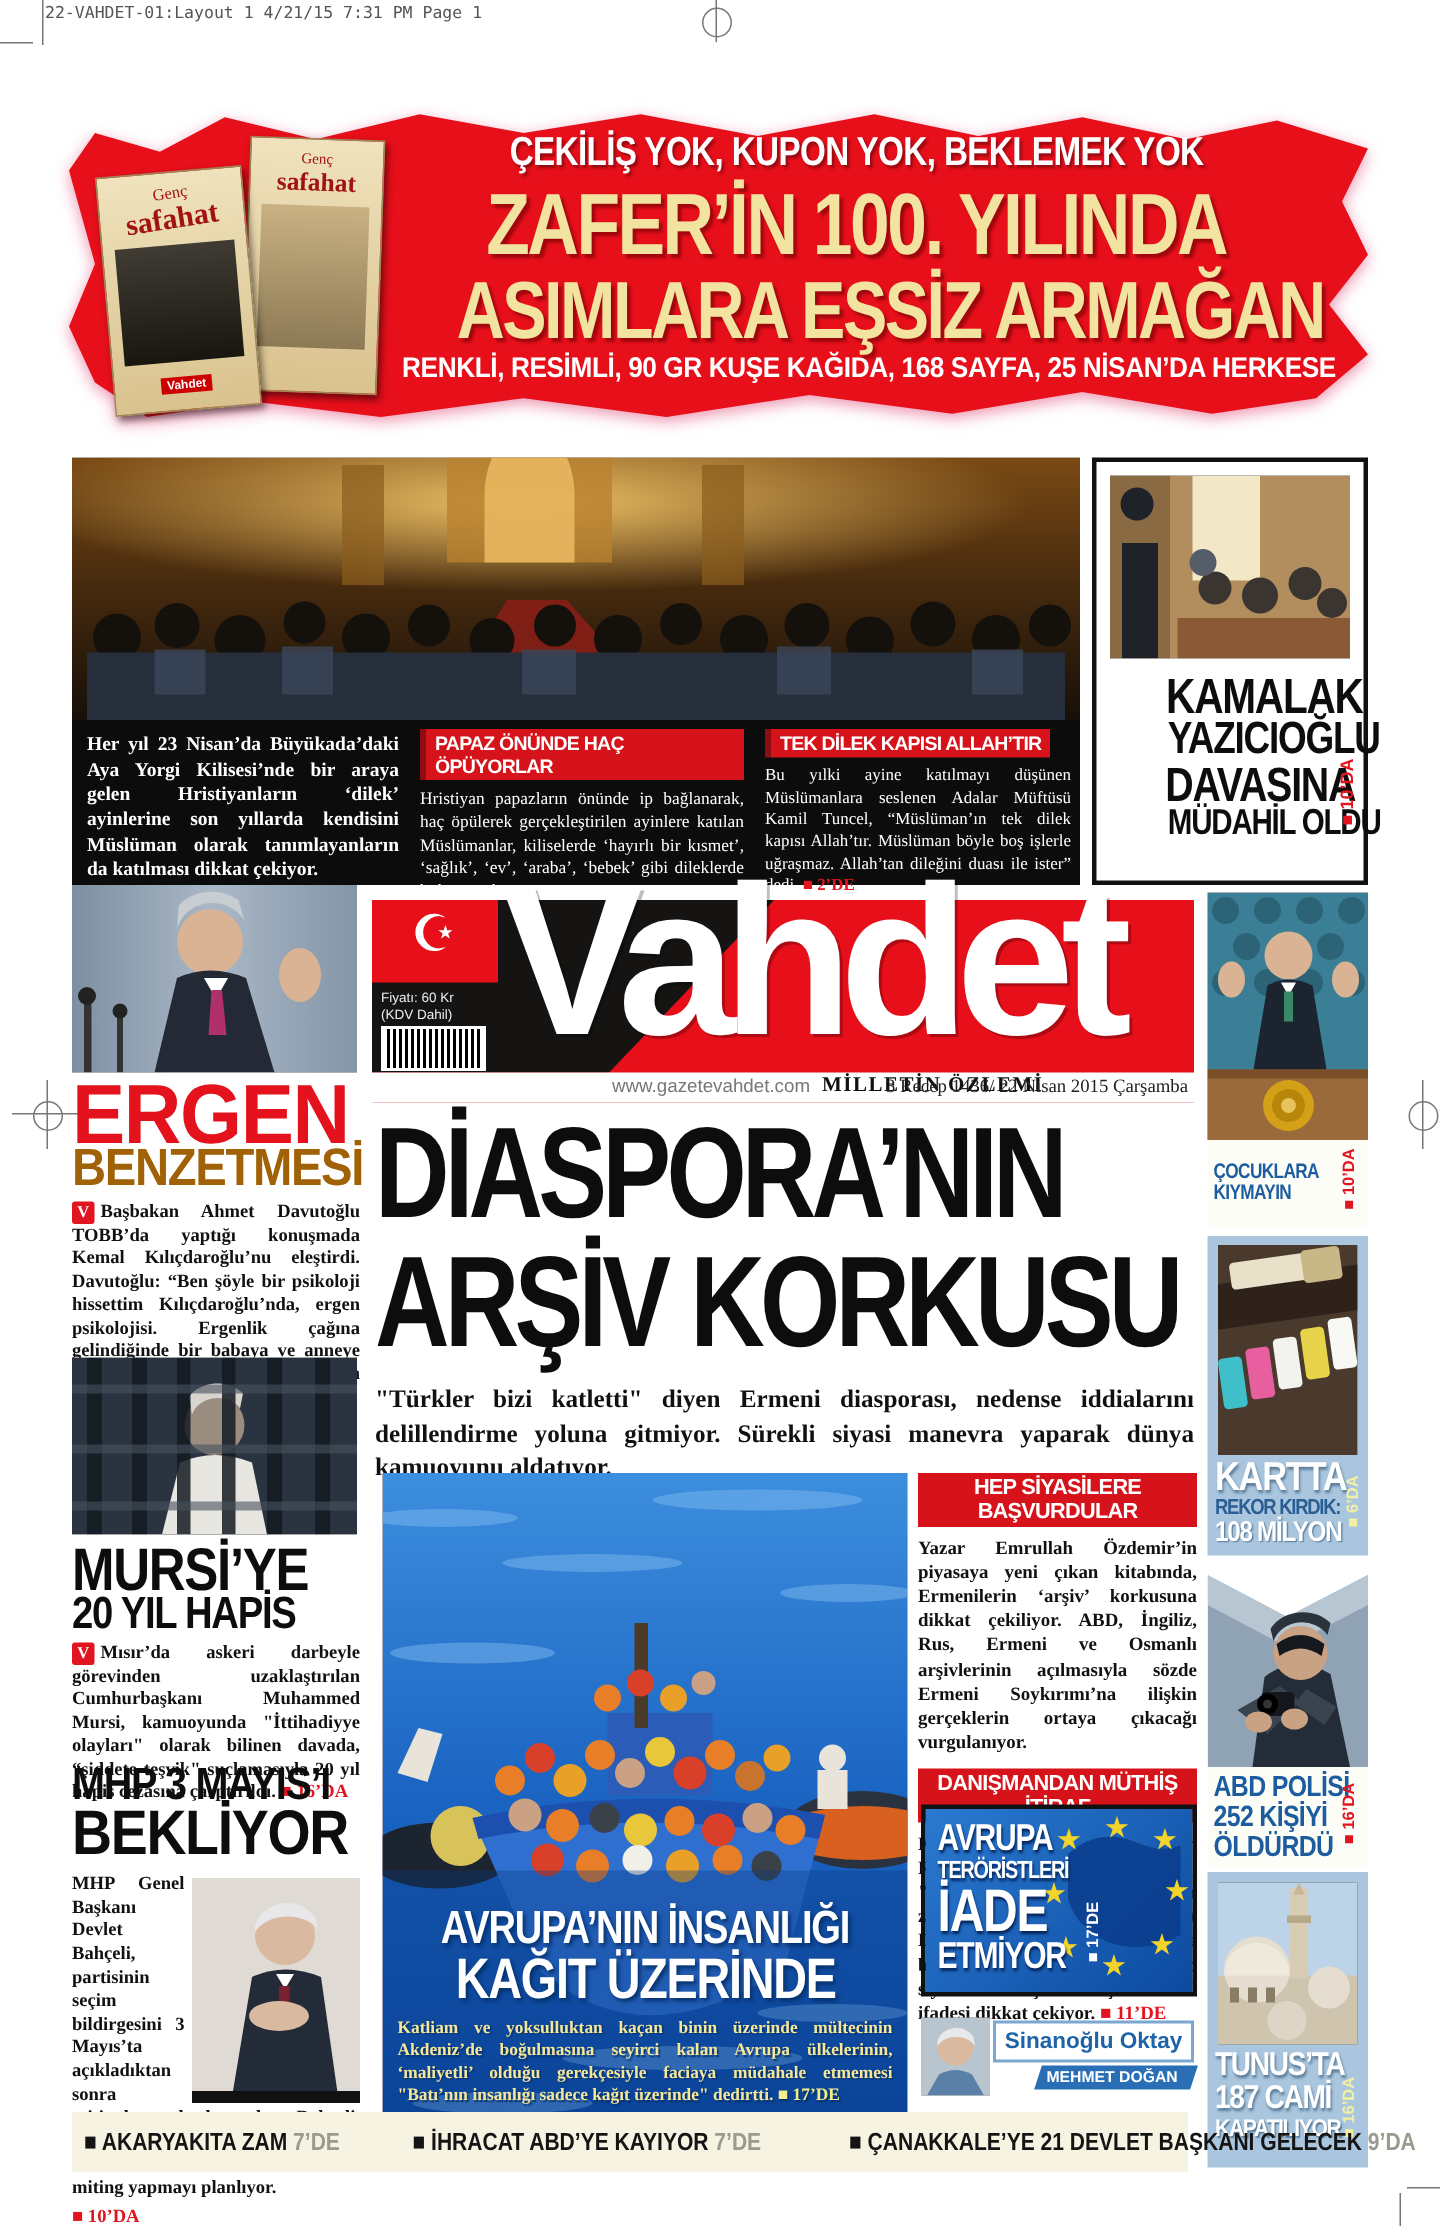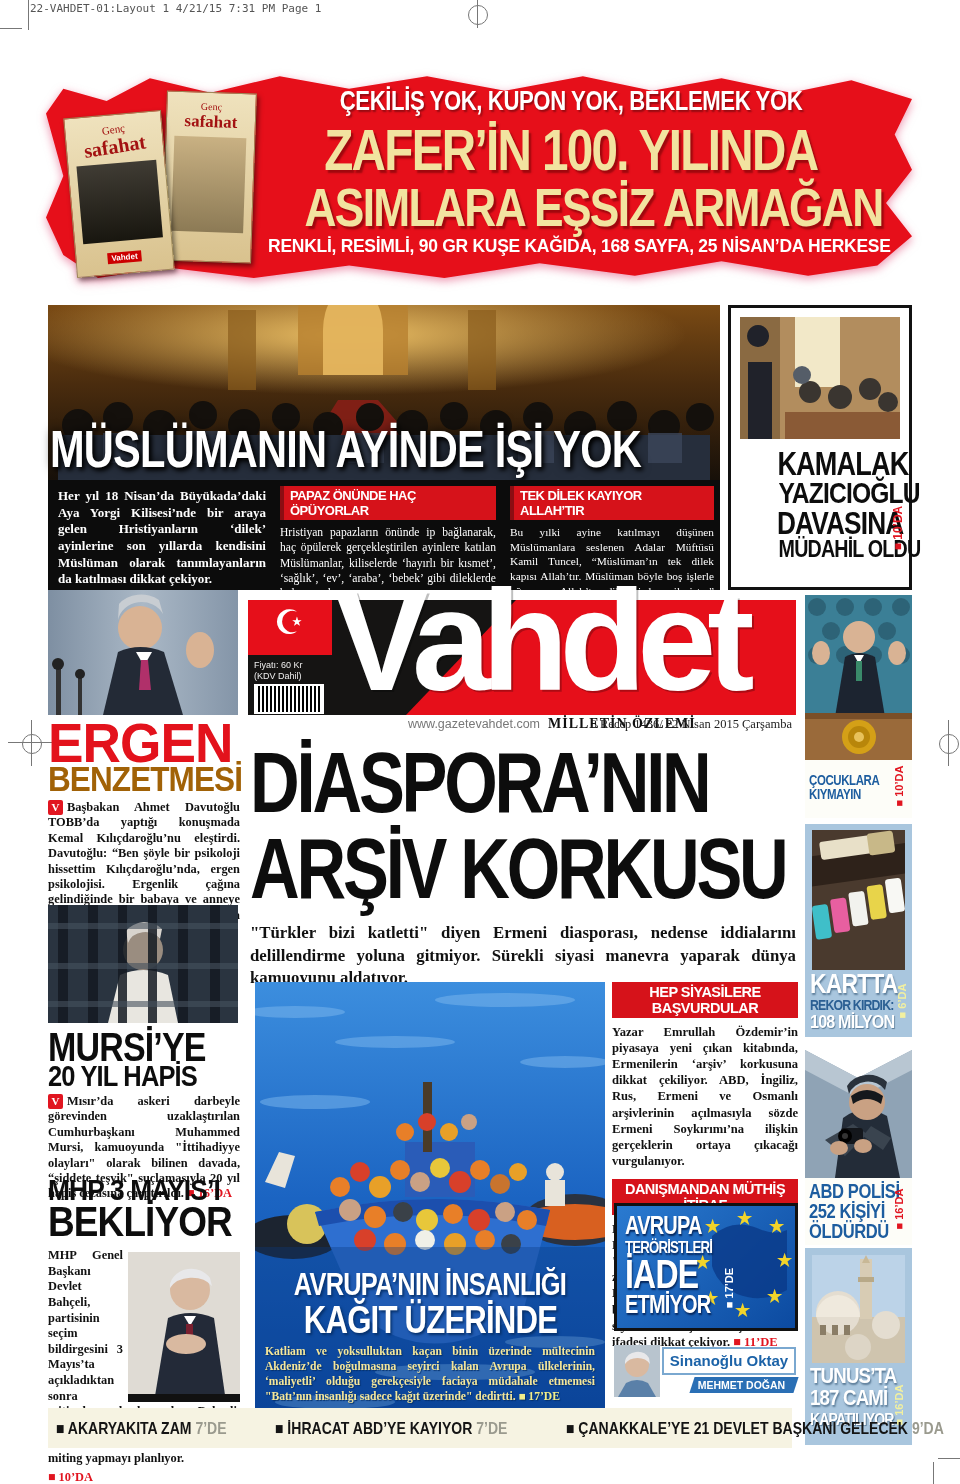--- a/index.html
+++ b/index.html
@@ -115,29 +115,28 @@
         </g>
       <g fill="#3c465a" opacity=".8">
         <rect x="55" y="128" width="34" height="30"></rect>
           <rect x="140" y="126" width="34" height="32"></rect>
         <rect x="300" y="128" width="36" height="30"></rect>
           <rect x="470" y="126" width="36" height="32"></rect>
           <rect x="600" y="128" width="34" height="30"></rect>
       </g>
     </svg>
   </div>
-  <div class="abs hl" style="left:50px;top:425px;width:670px;color:#fff;font-size:52px;text-shadow:3px 3px 5px #000,0 0 12px rgba(0,0,0,.8);"><span class="cond">MÜSLÜMANIN AYİNDE İŞİ YOK</span></div>
   <div class="abs" style="left:48px;top:480px;width:672px;height:110px;background:#0c0c0c;color:#fff;">
-    <div class="abs serif just" style="left:10px;top:8px;width:208px;font-size:13px;font-weight:700;line-height:1.28;">Her yıl 18 Nisan’da Büyükada’daki Aya Yorgi Kilisesi’nde bir araya gelen Hristiyanların ‘dilek’ ayinlerine son yıllarda kendisini Müslüman olarak tanımlayanların da katılması dikkat çekiyor.</div>
+    <div class="abs serif just" style="left:10px;top:8px;width:208px;font-size:13px;font-weight:700;line-height:1.28;">Her yıl 23 Nisan’da Büyükada’daki Aya Yorgi Kilisesi’nde bir araya gelen Hristiyanların ‘dilek’ ayinlerine son yıllarda kendisini Müslüman olarak tanımlayanların da katılması dikkat çekiyor.</div>
     <div class="abs" style="left:232px;top:6px;width:216px;">
       <div style="border-left:4px solid #8c0d12;"><span class="kicker" style="font-size:13px;">PAPAZ ÖNÜNDE HAÇ ÖPÜYORLAR</span></div>
       <div class="serif just" style="margin-top:5px;font-size:11.6px;line-height:1.32;">Hristiyan papazların önünde ip bağlanarak, haç öpülerek gerçekleştirilen ayinlere katılan Müslümanlar, kiliselerde ‘hayırlı bir kısmet’, ‘sağlık’, ‘ev’, ‘araba’, ‘bebek’ gibi dileklerde bulunuyorlar.</div>
     </div>
     <div class="abs" style="left:462px;top:6px;width:204px;">
-      <div style="border-left:4px solid #8c0d12;"><span class="kicker" style="font-size:13px;">TEK DİLEK KAYIYOR ALLAH’TIR</span></div>
+      <div style="border-left:4px solid #8c0d12;"><span class="kicker" style="font-size:13px;">TEK DİLEK KAPISI ALLAH’TIR</span></div>
       <div class="serif just" style="margin-top:5px;font-size:11.3px;line-height:1.3;">
         <span>Bu yılki ayine katılmayı düşünen Müslümanlara seslenen Adalar Müftüsü Kamil Tuncel, “Müslüman’ın tek dilek kapısı Allah’tır. Müslüman böyle boş işlerle uğraşmaz. Allah’tan dileğini duası ile ister” dedi.</span>
         <span class="redref">■ 2’DE</span>
       </div>
     </div>
   </div>
 
   <div class="abs" style="left:728px;top:305px;width:184px;height:285px;border:3px solid #111;background:#fff;box-sizing:border-box;">
     <div class="photo" style="left:9px;top:9px;width:160px;height:122px;">
       <svg width="160" height="122">

